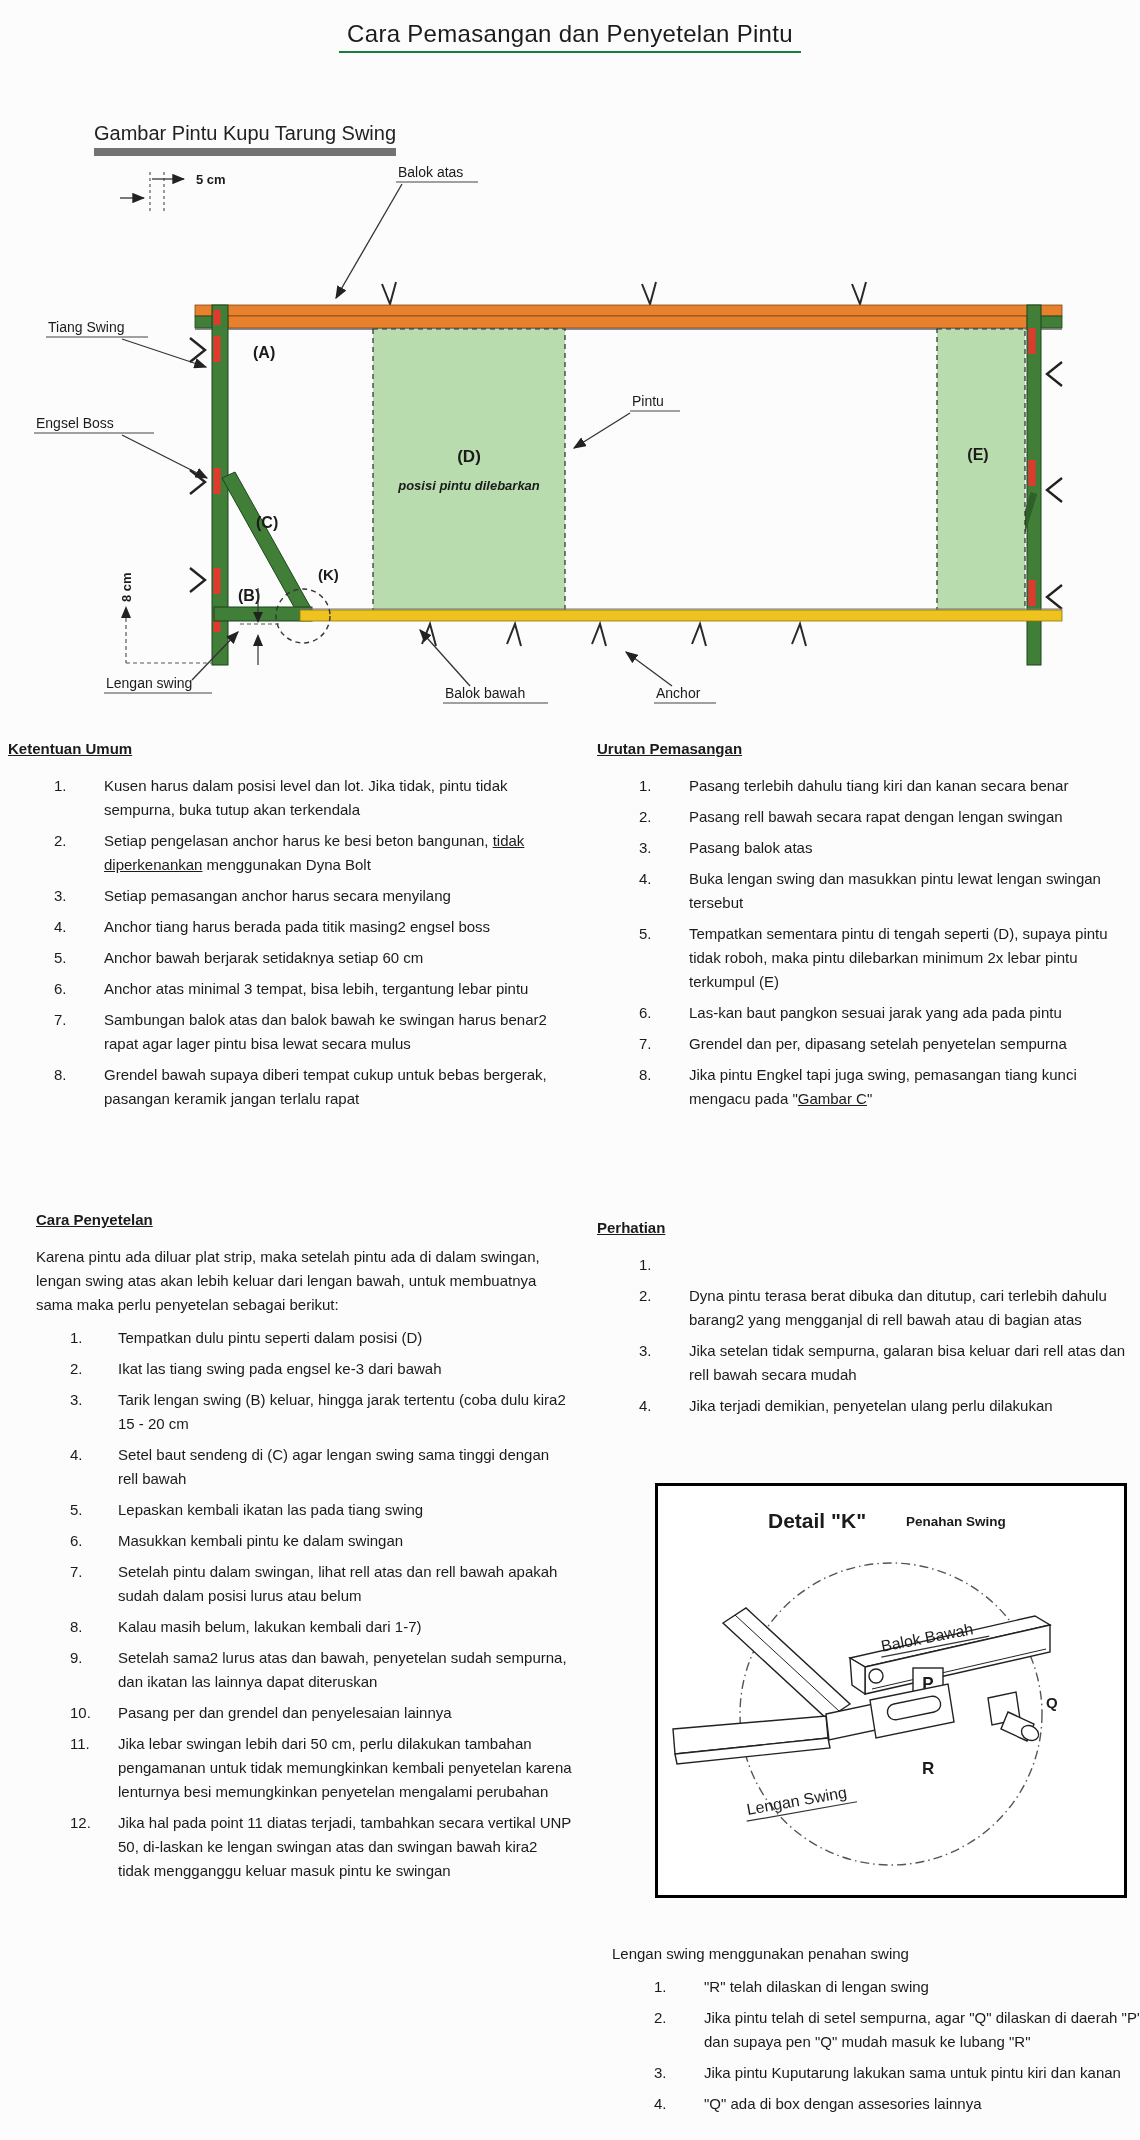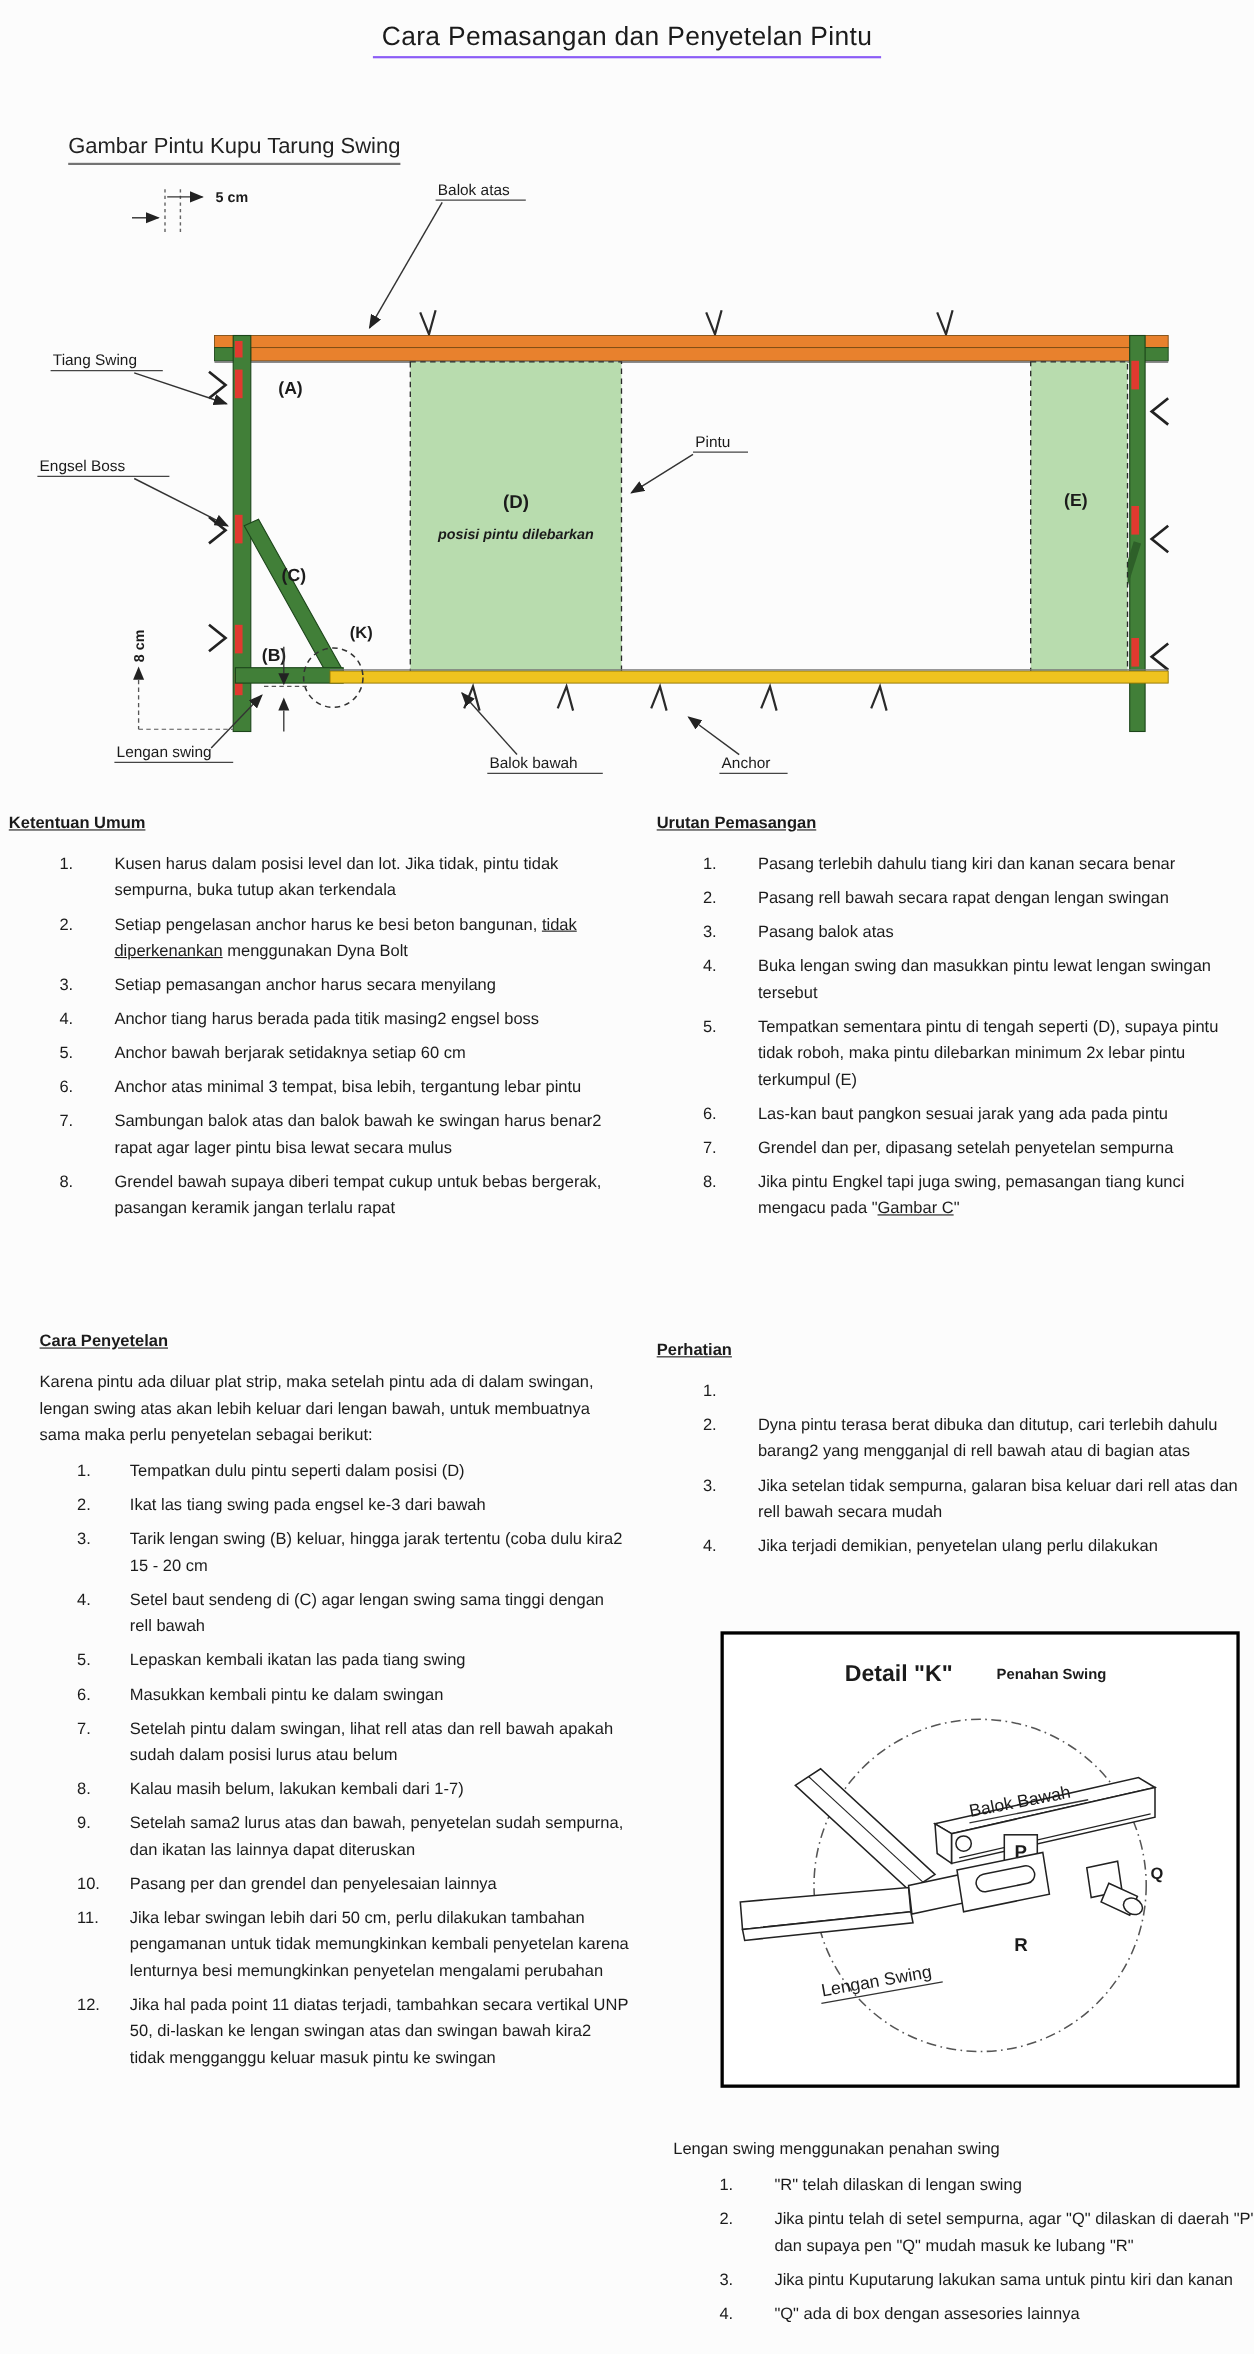--- a/index.html
+++ b/index.html
@@ -3,23 +3,23 @@
 <meta charset="utf-8">
 <style>
   html,body{margin:0;padding:0;}
   body{
     width:1140px;height:2140px;position:relative;
     background:#fcfcfc;color:#1b1b1b;
     font-family:"Liberation Sans", sans-serif;
   }
   .abs{position:absolute;}
   .page-title{top:20px;left:0;width:100%;text-align:center;font-size:24px;letter-spacing:.3px;}
-  .page-title span{display:inline-block;border-bottom:2px solid #8b5cf6;padding:0 8px 3px;}
+  .page-title span{display:inline-block;border-bottom:2px solid #15803d;padding:0 8px 3px;}
   .fig-title{top:122px;left:62px;font-size:20px;}
-  .fig-title span{display:inline-block;border-bottom:2px solid #737373;padding-bottom:3px;color:#222;}
+  .fig-title span{display:inline-block;border-bottom:8px solid #737373;padding-bottom:3px;color:#222;margin-left:32px;}
   section{position:absolute;font-size:15px;line-height:24px;}
   .sec-head{text-decoration:underline;margin-bottom:13px;font-weight:bold;}
   .intro{margin-bottom:9px;}
   .list{display:block;}
   .li{display:flex;margin-bottom:7px;}
   .num{flex:none;width:50px;}
   .txt{flex:1;}
   .ul{text-decoration:underline;}
   #ketentuan{left:8px;top:737px;width:556px;}
   #ketentuan .list{padding-left:46px;}

